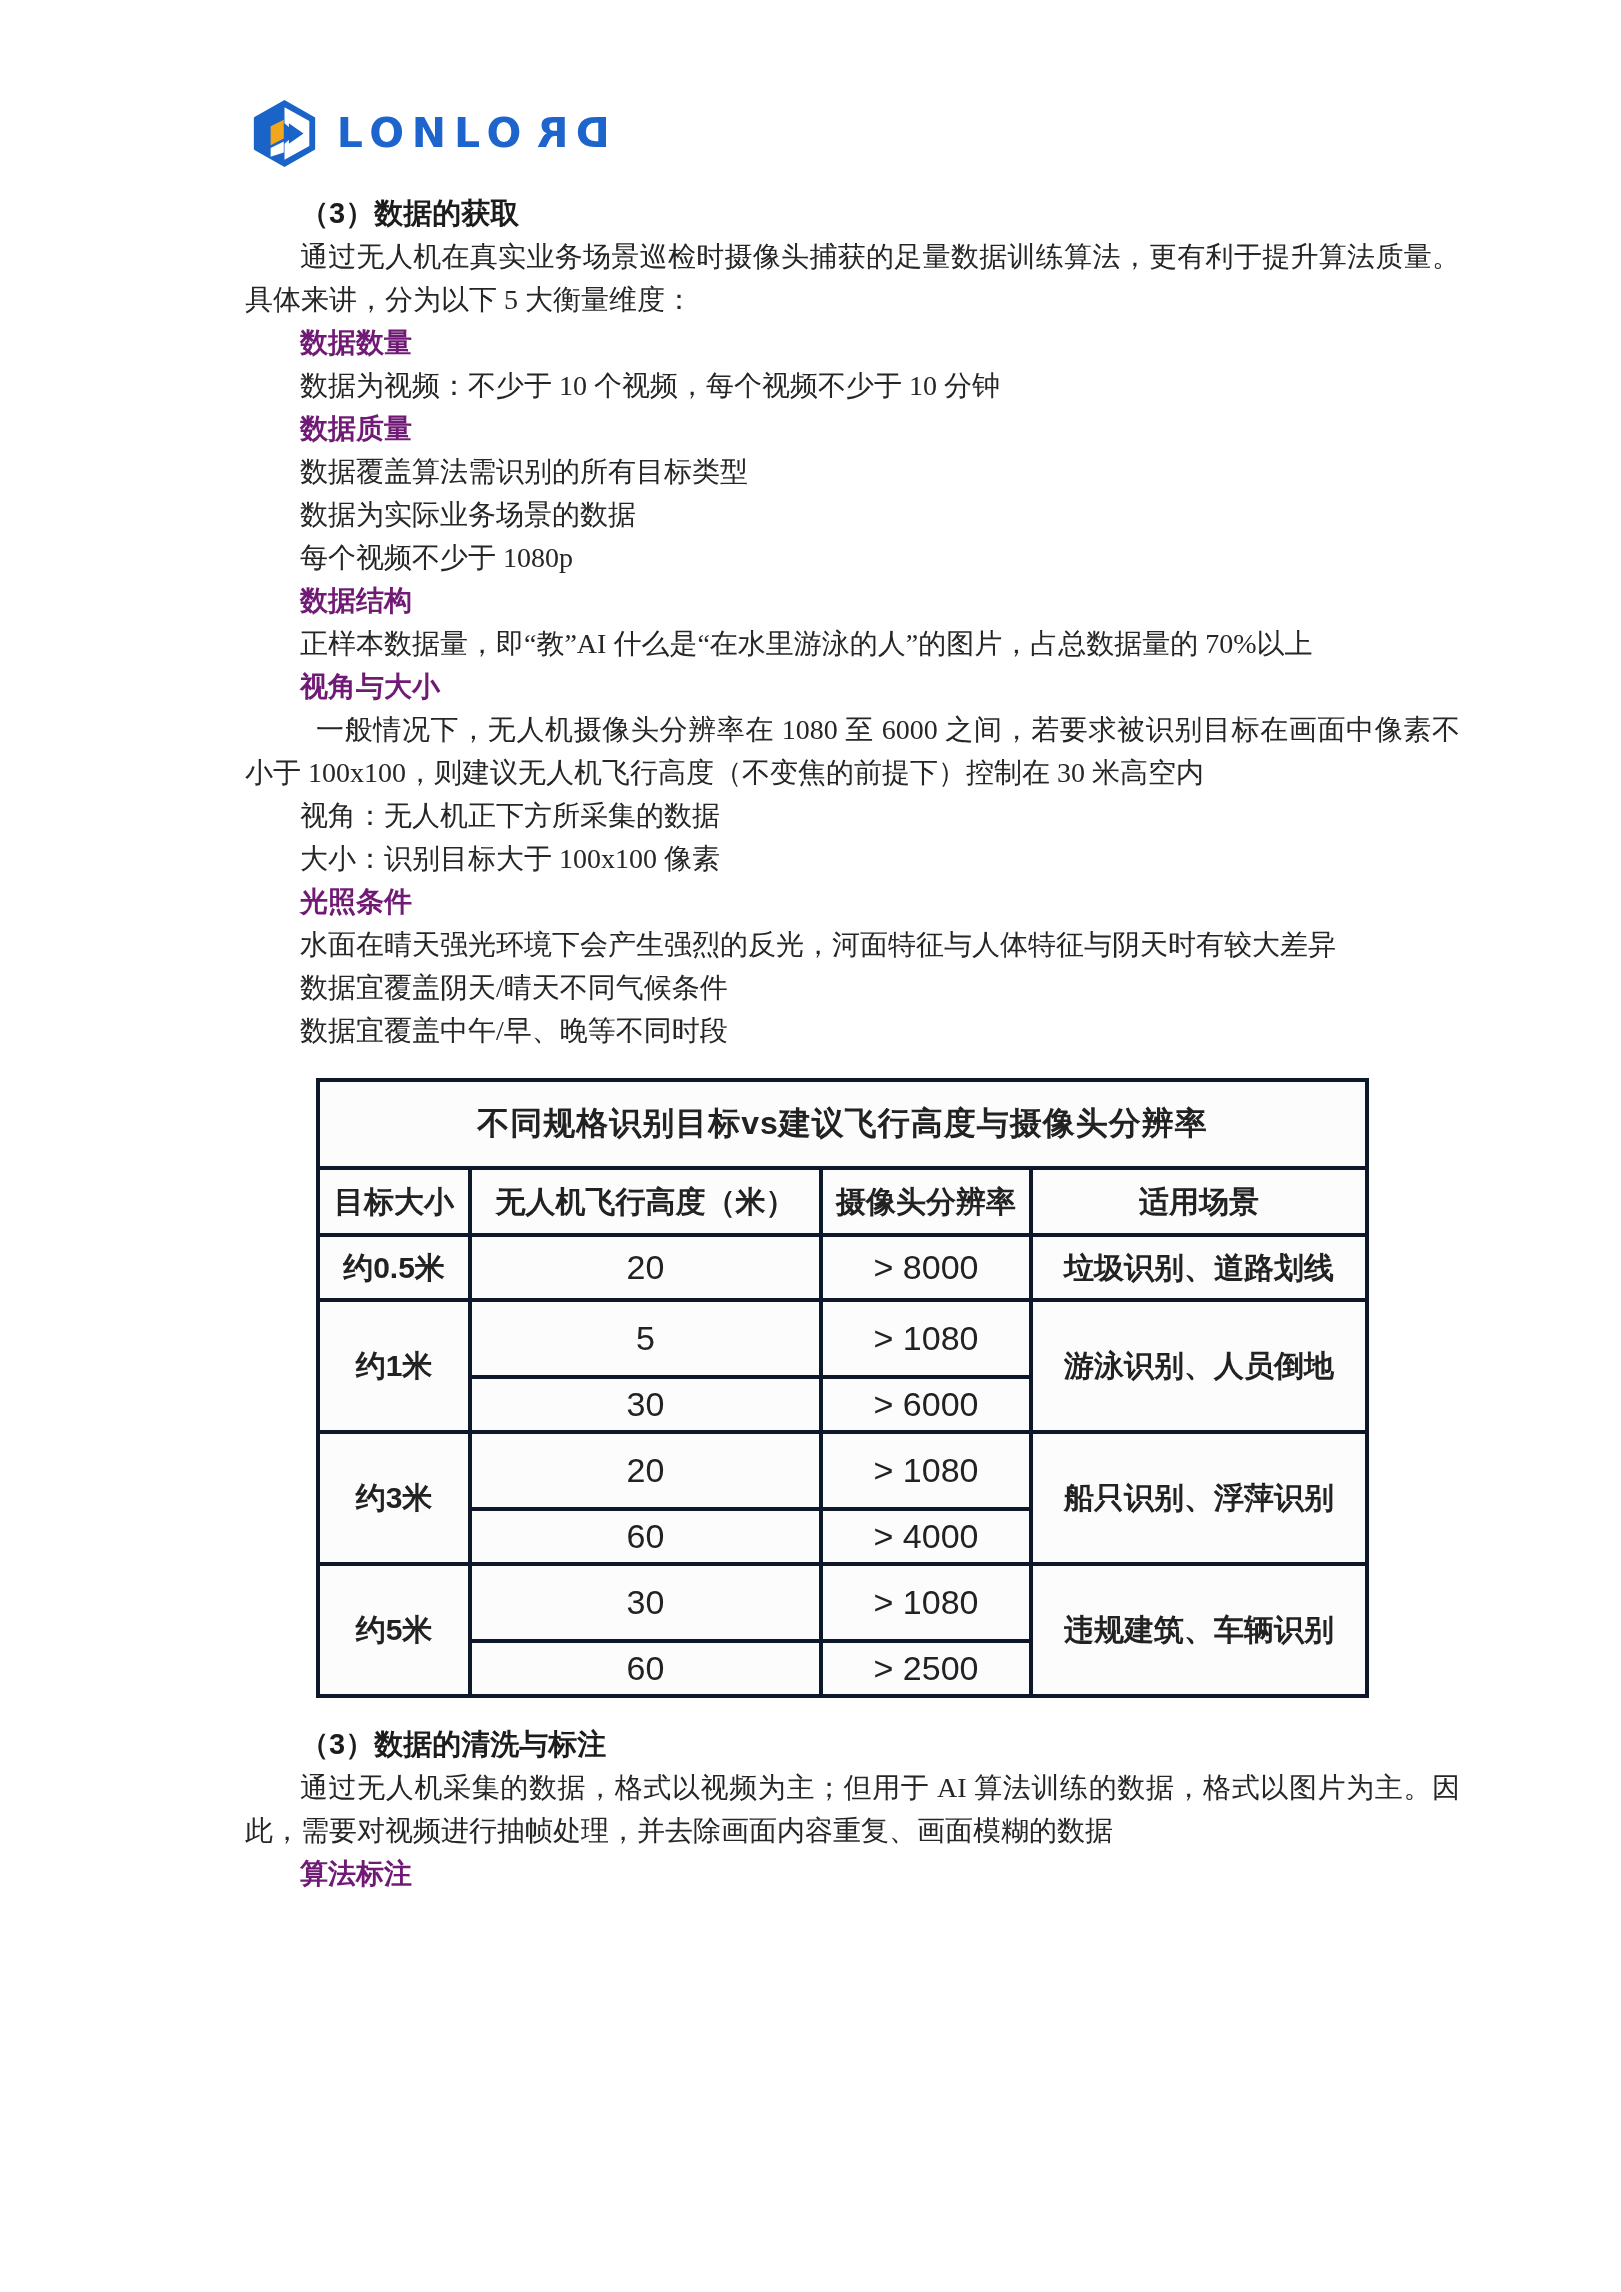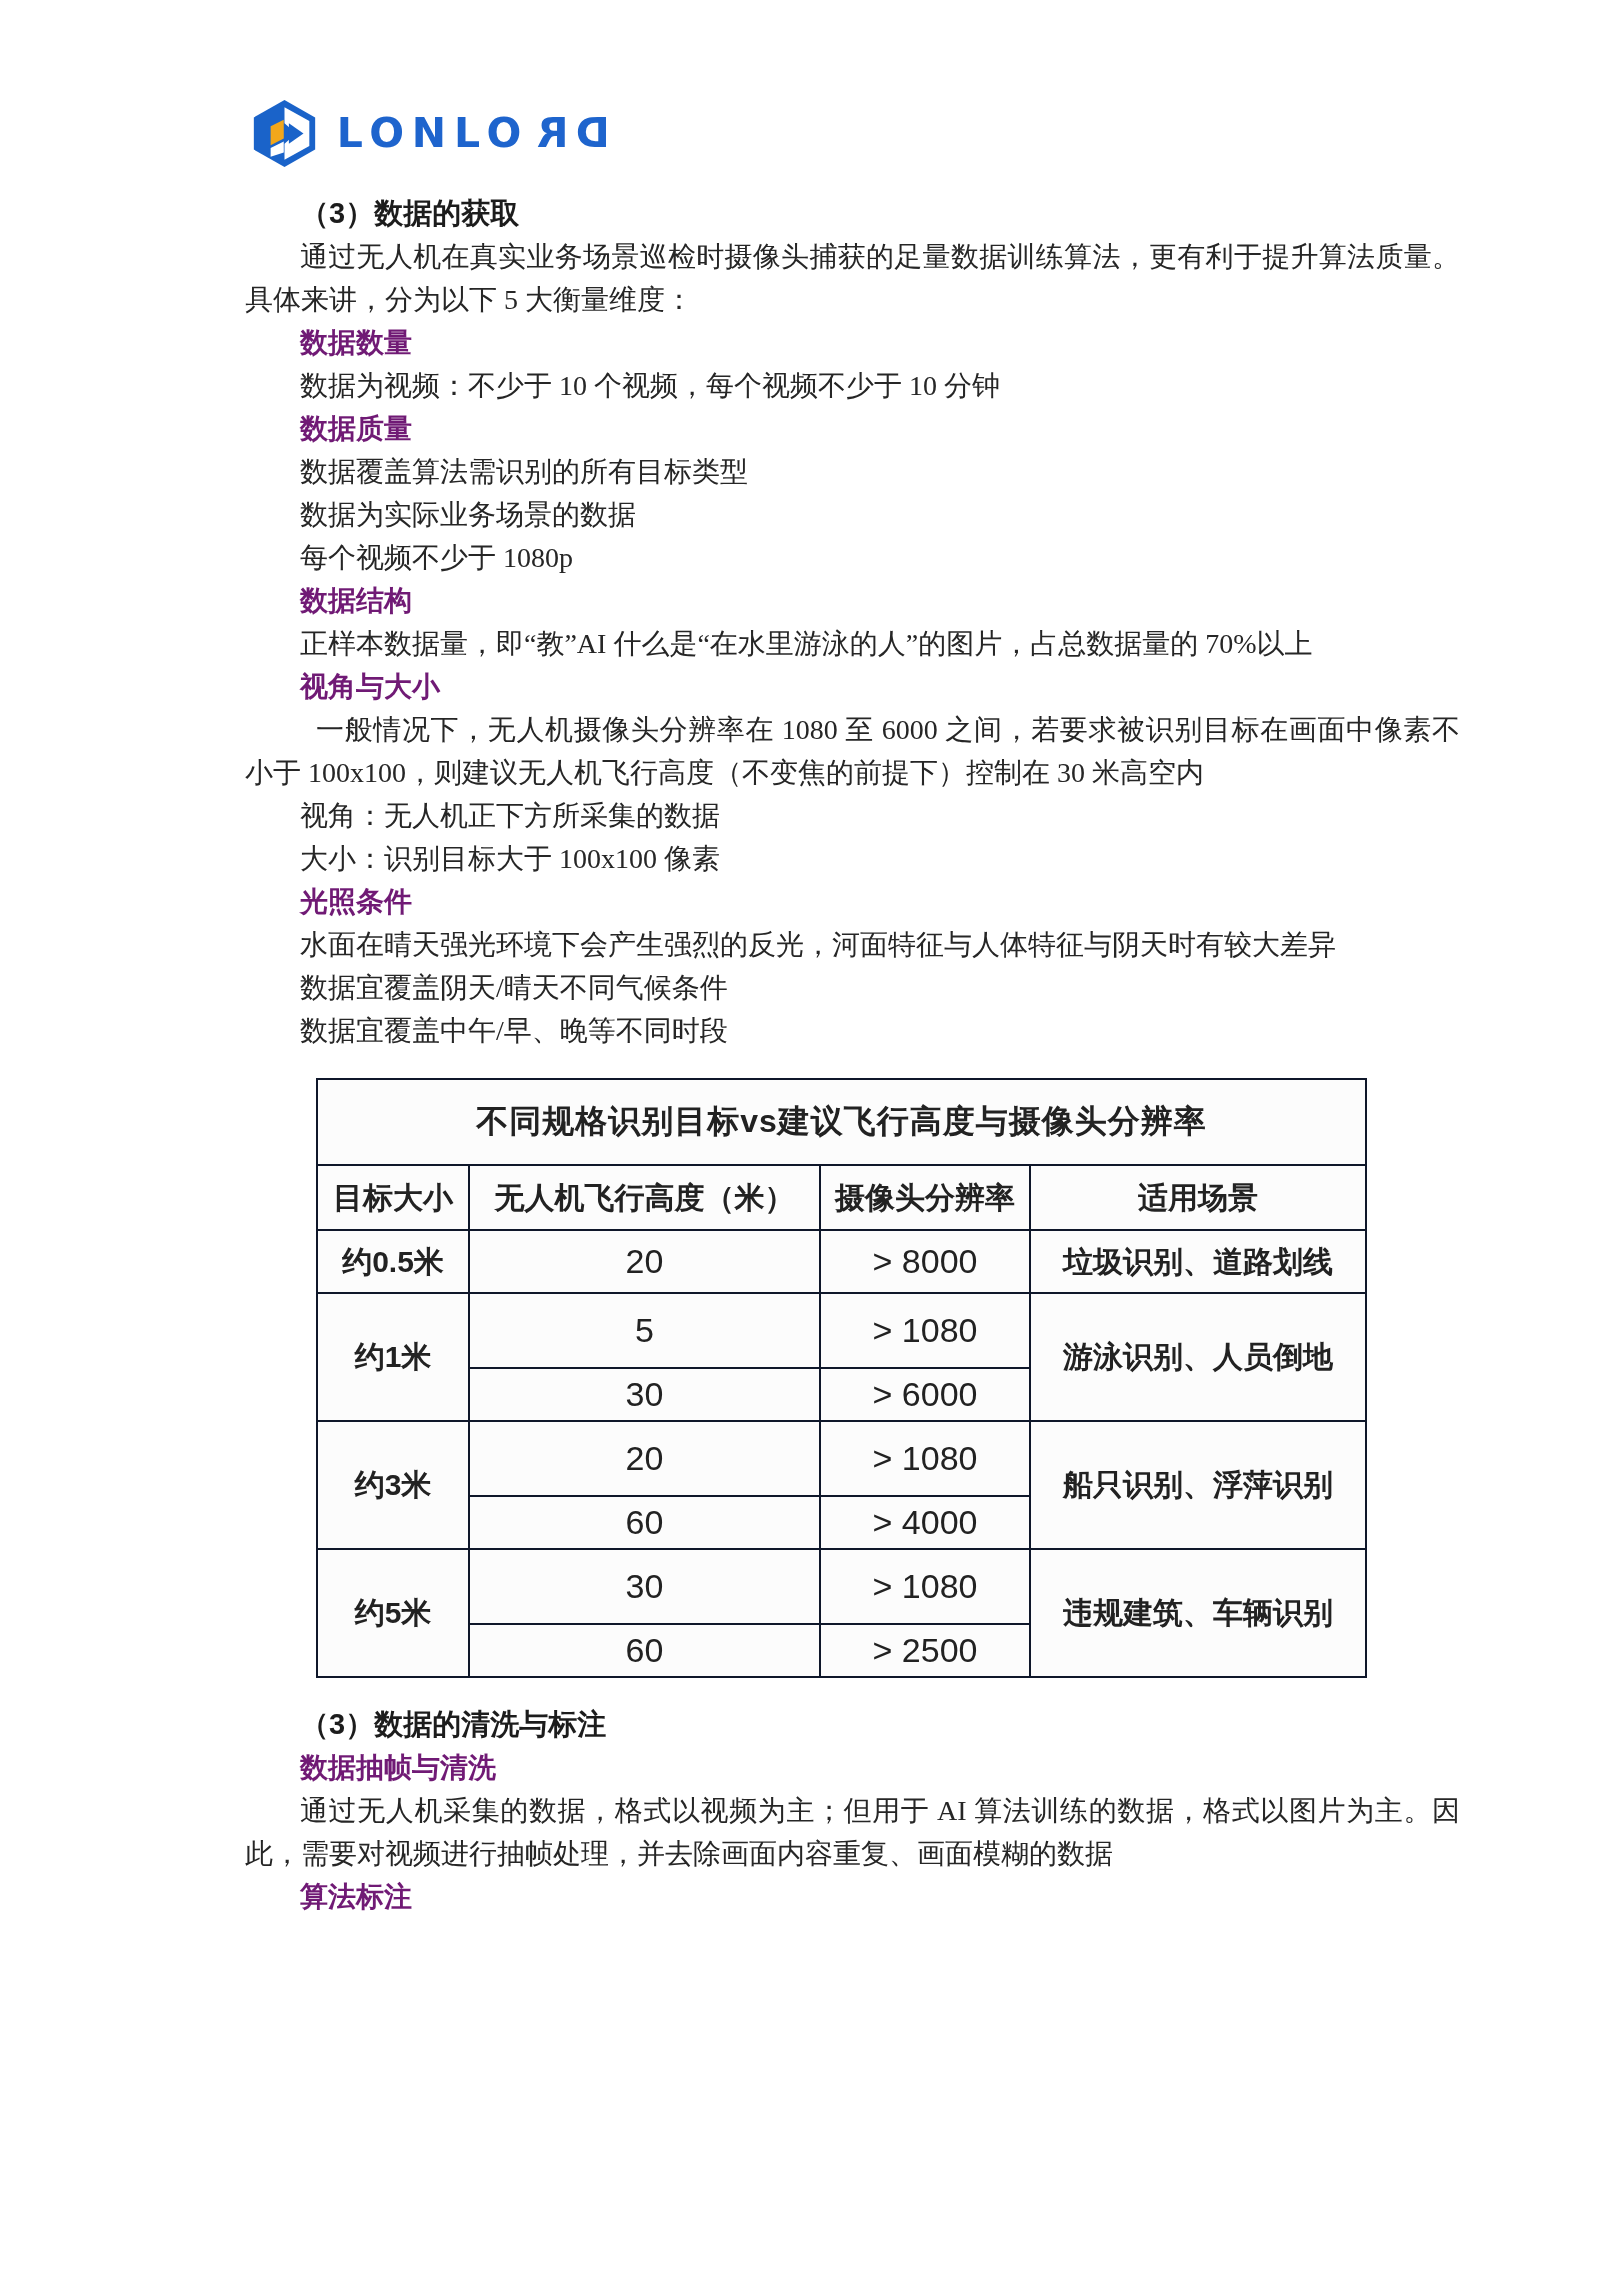--- a/index.html
+++ b/index.html
@@ -46,21 +46,21 @@
   .gap{height:25.5px;}
 
   
   .table-wrap{margin:25.5px 0 0 71px;width:1049px;}
   table.spec{
     border-collapse:collapse;width:1049px;background:#fcfcfc;
     font-family:"Liberation Sans","DejaVu Sans",sans-serif;color:#222222;
     table-layout:fixed;
   }
   table.spec td{
-    border:2px solid #0f172a;text-align:center;vertical-align:middle;
+    border:4px solid #0f172a;text-align:center;vertical-align:middle;
     padding:0;overflow:hidden;
   }
   .c-size{width:152px;}
   .c-height{width:351px;}
   .c-res{width:210px;}
   .c-scene{width:336px;}
   td.t-title{height:84px;font-size:32px;font-weight:700;letter-spacing:1px;}
   tr.t-head td{height:63px;font-size:30px;font-weight:700;}
   tr.r-single td{height:61px;}
   tr.r-tall td{height:73px;}
@@ -167,20 +167,19 @@
             <td class="v-num">60</td>
             <td class="v-num">&gt; 2500</td>
           </tr>
         </tbody>
       </table>
     </div>
 
     <div class="gap"></div>
 
     <div class="ln ind h-sec">（3）数据的清洗与标注</div>
-    <div class="ln ind sub">数据抽帧与清洗</div>
     <div class="jl ind">通过无人机采集的数据，格式以视频为主；但用于 AI 算法训练的数据，格式以图片为主。因</div>
     <div class="ln">此，需要对视频进行抽帧处理，并去除画面内容重复、画面模糊的数据</div>
     <div class="ln ind sub">算法标注</div>
 
   </div>
 </div>
 
 
 </body></html>

